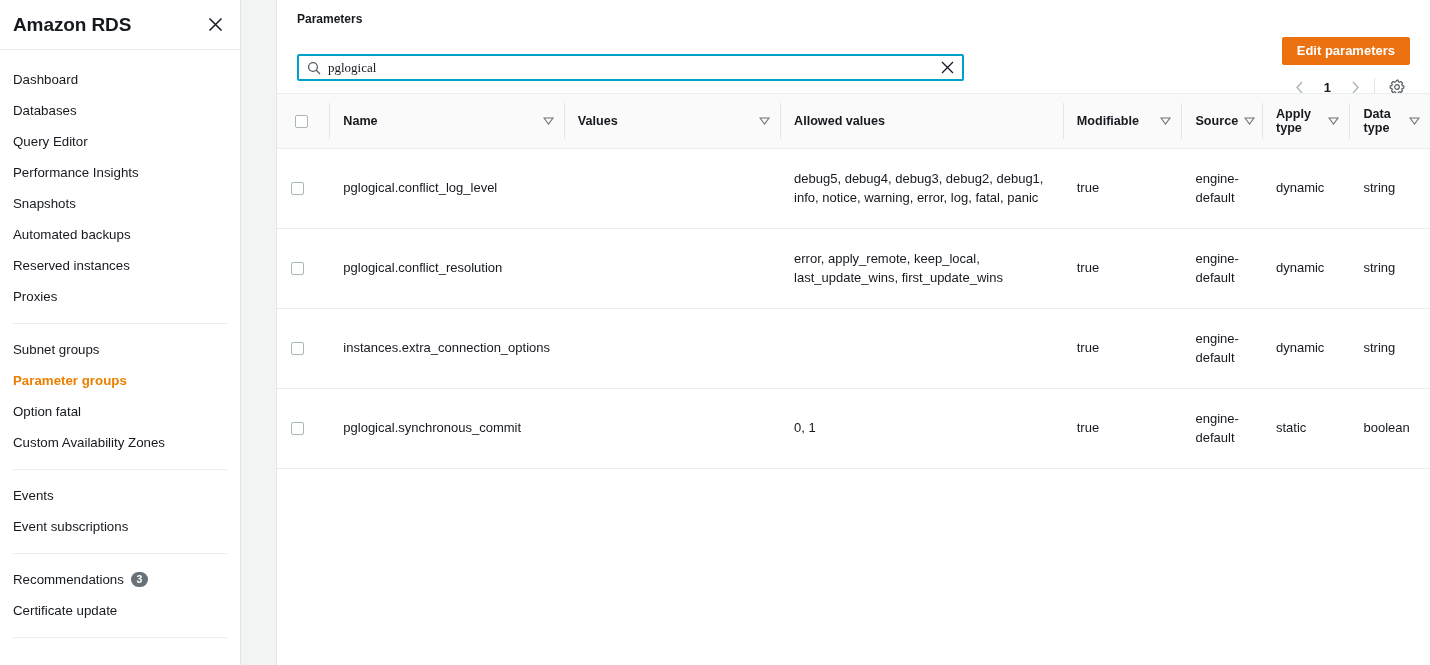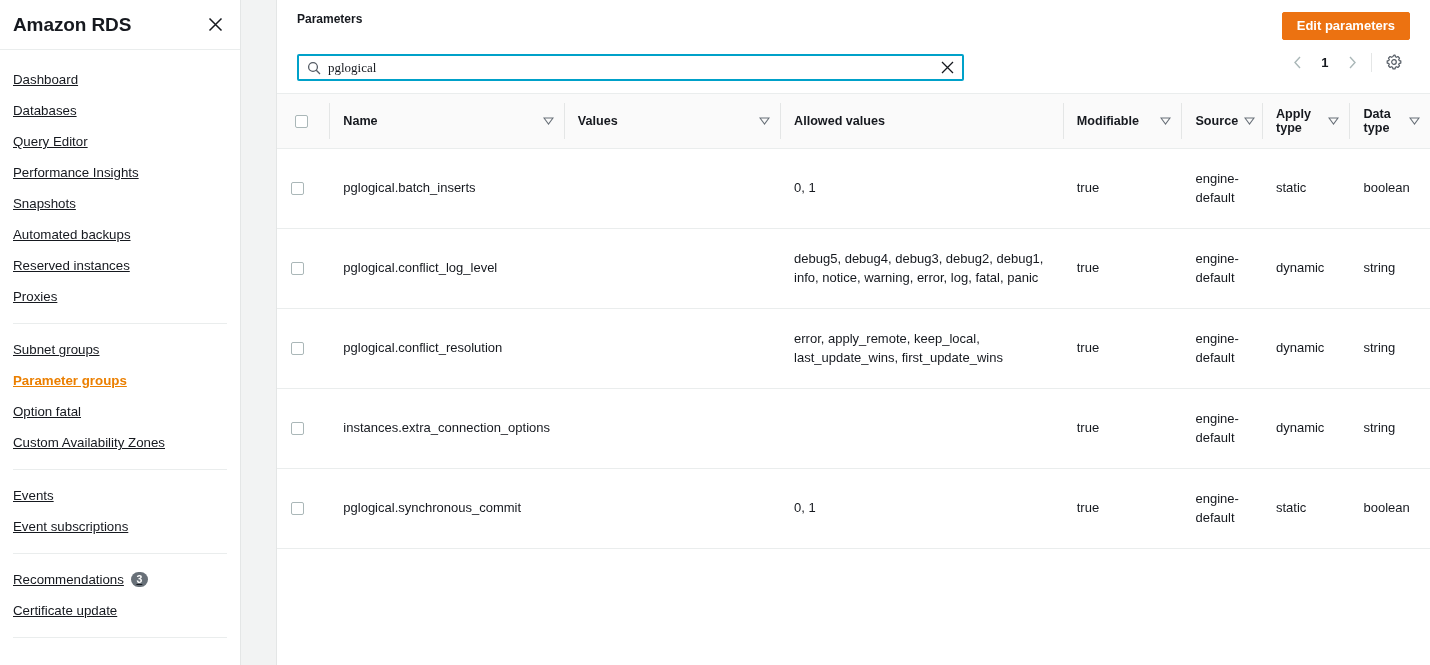--- a/index.html
+++ b/index.html
@@ -32,21 +32,21 @@
     width: 22px; height: 22px; cursor: pointer;
     display: flex; align-items: center; justify-content: center;
   }
   .close-btn svg { display: block; }
   .sidebar-nav { padding-top: 14px; }
   .nav-item {
     font-size: 13.3px; color: #16191f;
     padding: 7px 13px 7px 13px;
     line-height: 17px;
     cursor: pointer;
-    display: flex; align-items: center; text-decoration: underline;
+    display: flex; align-items: center;
   }
   .nav-item.active { color: #eb7f00; font-weight: bold; }
   .nav-sep {
     height: 1px; background: #eaeded; margin: 11px 13px 10px 13px;
   }
   .badge {
     display: inline-flex; align-items: center; justify-content: center;
     min-width: 17px; height: 15px; padding: 0 5px;
     background: #687078; color: #ffffff;
     border-radius: 8px; font-size: 10.5px; font-weight: bold;
@@ -66,21 +66,21 @@
   }
   .panel-header {
     padding: 12px 20px 0 20px;
     display: flex; flex-direction: column;
   }
   .panel-top-row {
     display: flex; align-items: flex-start; justify-content: space-between;
     height: 34px;
   }
   .panel-title { font-size: 12px; font-weight: bold; color: #16191f; }
-  .header-right { display: flex; flex-direction: column; align-items: center; }
+  .header-right { display: flex; flex-direction: column; align-items: flex-end; margin-top: 25px; }
   .btn-primary {
     background: #ec7211; color: #ffffff;
     border: 1px solid #ec7211; border-radius: 2px;
     font-size: 13px; font-weight: bold;
     padding: 5px 14px 6px 14px;
     cursor: pointer; white-space: nowrap;
     font-family: "Liberation Sans", sans-serif;
   }
   .pager {
     display: flex; align-items: center; margin-top: 9px;
@@ -375,32 +375,20 @@
                   <svg width="11" height="8" viewBox="0 0 11 8">
                       <path d="M1 1 L10 1 L5.5 7 Z" fill="none" stroke="#687078" stroke-width="1.1"></path>
                     </svg>
                 </span>
               </div>
             </th>
           </tr>
         </thead>
         <tbody>
 
-          <tr>
-            <td class="cell-check">
-              <span class="chk"></span>
-            </td>
-            <td>pglogical.batch_inserts</td>
-            <td></td>
-            <td>0, 1</td>
-            <td>true</td>
-            <td>engine-default</td>
-            <td>static</td>
-            <td>boolean</td>
-          </tr>
 
           <tr>
             <td class="cell-check">
               <span class="chk"></span>
             </td>
             <td>pglogical.conflict_log_level</td>
             <td></td>
             <td>debug5, debug4, debug3, debug2, debug1, info, notice, warning, error, log, fatal, panic</td>
             <td>true</td>
             <td>engine-default</td>

